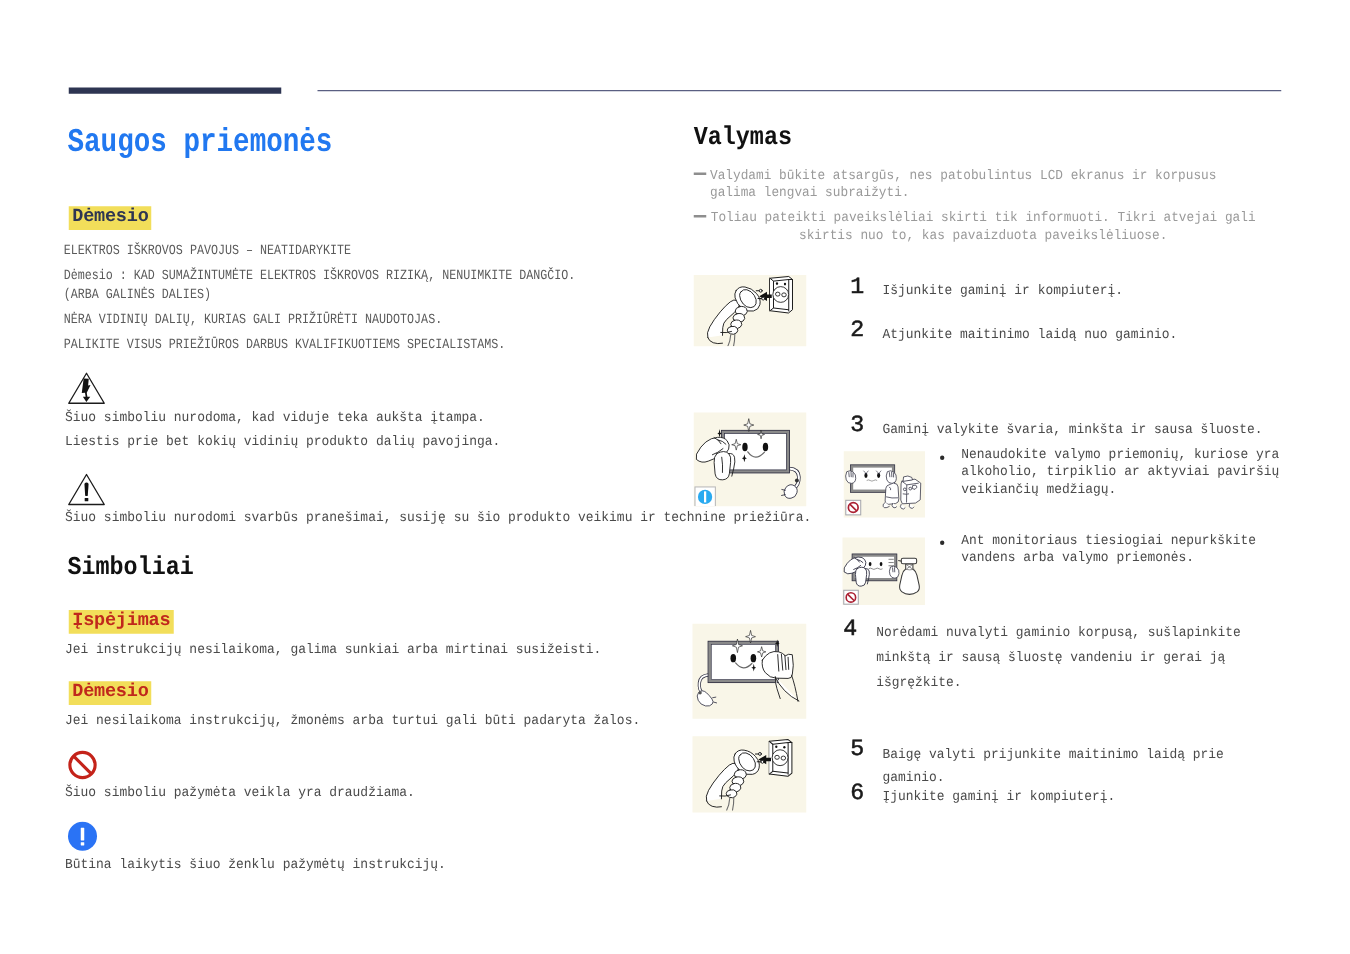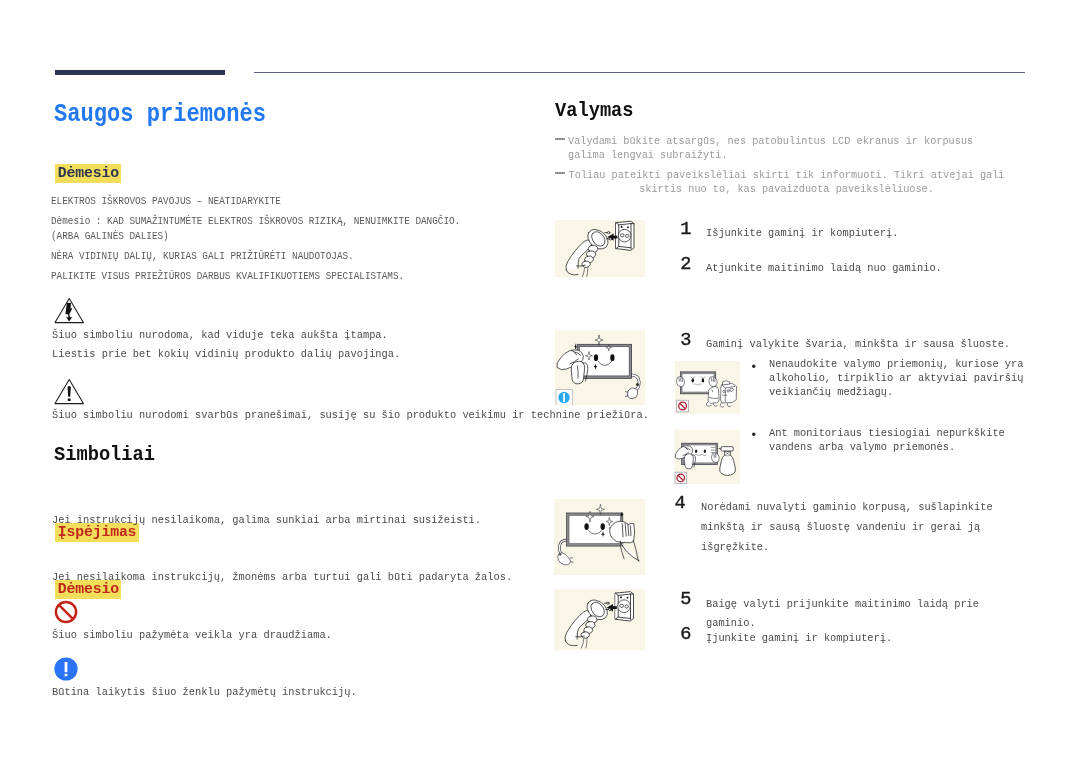--- a/index.html
+++ b/index.html
@@ -15,21 +15,21 @@
   .rule-thin{position:absolute;left:254px;top:71.5px;width:771px;height:1.4px;background:#5a5f82;}
   .h1{font-size:26.6px;font-weight:bold;color:#2178f0;
       line-height:30px;margin:0;white-space:nowrap;
       transform:scaleX(0.83);transform-origin:0 0;}
   .h2{font-size:20.6px;font-weight:bold;color:#111111;line-height:24px;margin:0;
       white-space:nowrap;transform:scaleX(0.908);transform-origin:0 0;}
 
   .badge{display:inline-block;font-size:14.8px;font-weight:bold;
          padding:0 2.6px 0 3.1px;line-height:19.0px;letter-spacing:-0.15px;}
   .badge-caution{background:#f2de5a;color:#2e3552;}
-  .badge-red{background:#f2de5a;color:#c0281c;margin-top:36px;}
+  .badge-red{background:#f2de5a;color:#c0281c;}
 
   .body-txt{font-size:11.2px;color:#5a5a5a;line-height:15.1px;
             transform:scaleX(0.835);transform-origin:0 0;white-space:nowrap;}
   .cap-list p{margin:0 0 4.9px 0;}
 
   .sym-txt{font-size:11px;color:#4a4a4a;line-height:18.9px;
            transform:scaleX(0.942);transform-origin:0 0;white-space:nowrap;}
 
   
   .icon-abs{position:absolute;}

